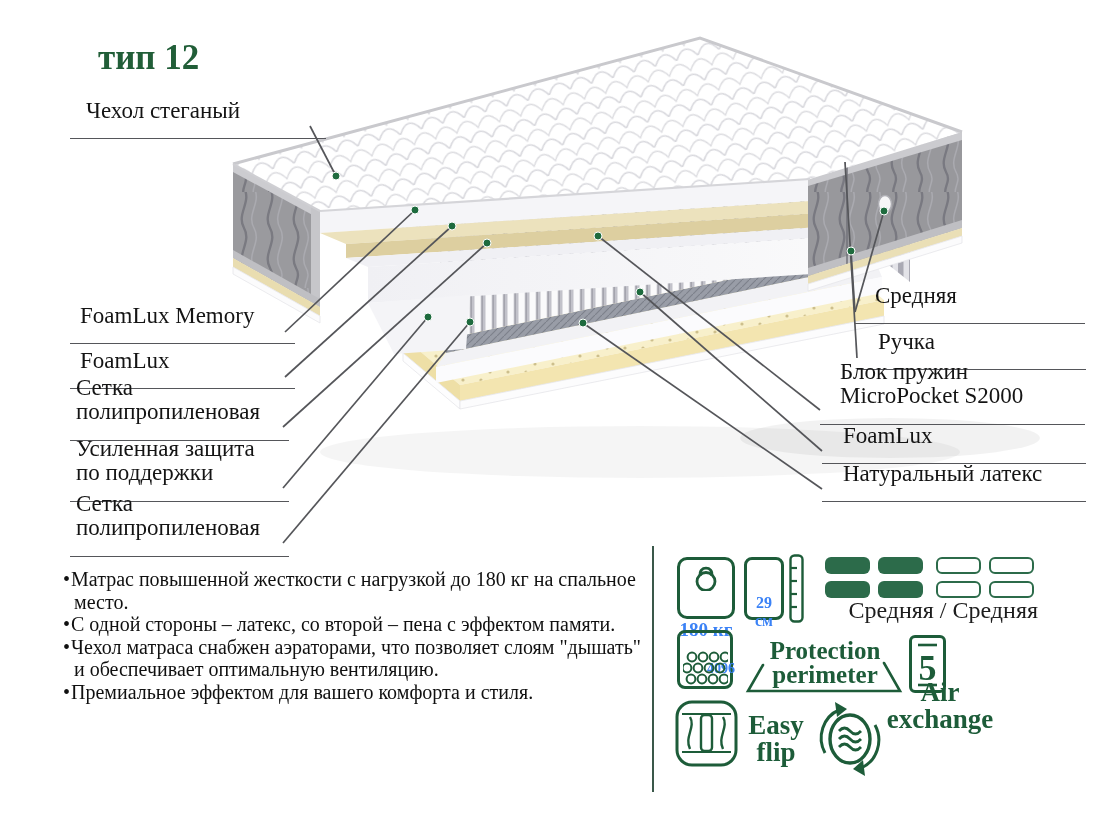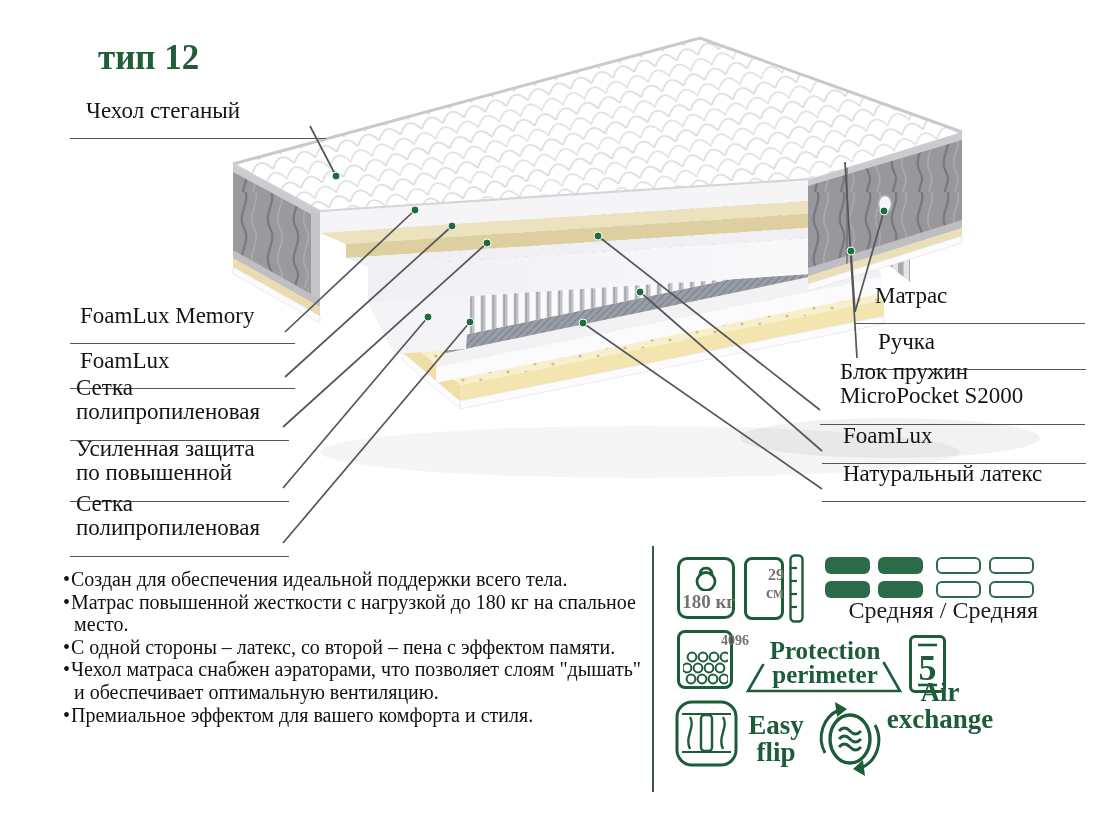--- a/index.html
+++ b/index.html
@@ -18,21 +18,21 @@
               font-size:20px; line-height:22.6px; color:#101010; }
   .features li { padding-left:11px; text-indent:-11px; }
   .features li::before { content:"\2022"; margin-right:1px; }
 
   
   .divider { position:absolute; left:652px; top:546px; width:2px; height:246px; background:#3a584a; }
 
   
   .spec-box { position:absolute; border:3px solid #1d5c39; border-radius:10px; box-sizing:border-box; }
   .g-text { position:absolute; color:#1d5c39; font-weight:bold; text-align:center; }
-  .k-text { position:absolute; color:#737373; font-weight:bold; text-align:right; }
+  .k-text { position:absolute; color:#3b82f6; font-weight:bold; text-align:center;margin-top:28px; }
   .bar { position:absolute; width:45px; height:17px; border-radius:6px; box-sizing:border-box; }
   .bar.filled { background:#2c6b4a; }
   .bar.empty  { border:2.5px solid #2c6b4a; background:#fff; }
   .firmness-caption { position:absolute; left:818px; top:597px; width:220px; text-align:right;
                       font-size:24px; color:#1d1d1d; }
   svg { display:block; }
   .abs { position:absolute; }
 </style>
 </head>
 <body>
@@ -181,46 +181,45 @@
     </div>
   <div class="lbl" style="left:70px;top:349px;width:215px;padding-left:10px">
     <span>FoamLux</span>
     </div>
   <div class="lbl" style="left:70px;top:376px;width:213px;padding-left:6px">
     <span>Сетка</span>
     <span>полипропиленовая</span>
     </div>
   <div class="lbl" style="left:70px;top:437px;width:213px;padding-left:6px">
     <span>Усиленная защита</span>
-    <span>по повышенной</span>
+    <span>по поддержки</span>
     </div>
   <div class="lbl" style="left:70px;top:492px;width:213px;padding-left:6px">
     <span>Сетка</span>
     <span>полипропиленовая</span>
     </div>
 
   <div class="lbl" style="left:855px;top:284px;width:210px;padding-left:20px">
-    <span>Матрас</span>
+    <span>Средняя</span>
     </div>
   <div class="lbl" style="left:857px;top:330px;width:208px;padding-left:21px">
     <span>Ручка</span>
     </div>
   <div class="lbl" style="left:820px;top:360px;width:245px;padding-left:20px">
     <span>Блок пружин</span>
     <span>MicroPocket S2000</span>
     </div>
   <div class="lbl" style="left:822px;top:424px;width:243px;padding-left:21px">
     <span>FoamLux</span>
     </div>
   <div class="lbl" style="left:822px;top:462px;width:243px;padding-left:21px">
     <span>Натуральный латекс</span>
     </div>
 
   <ul class="features">
-      <li>Создан для обеспечения идеальной поддержки всего тела.</li>
       <li>Матрас повышенной жесткости с нагрузкой до 180 кг на спальное место.</li>
       <li>С одной стороны – латекс, со второй – пена с эффектом памяти.</li>
       <li>Чехол матраса снабжен аэраторами, что позволяет слоям "дышать" и обеспечивает оптимальную вентиляцию.</li>
       <li>Премиальное эффектом для вашего комфорта и стиля.</li>
     </ul>
 
   <div class="divider"></div>
 
   <div class="spec-box" style="left:677px;top:557px;width:58px;height:62px">
     <svg style="margin:3px auto 0" width="36" height="28" viewBox="0 0 36 28">

